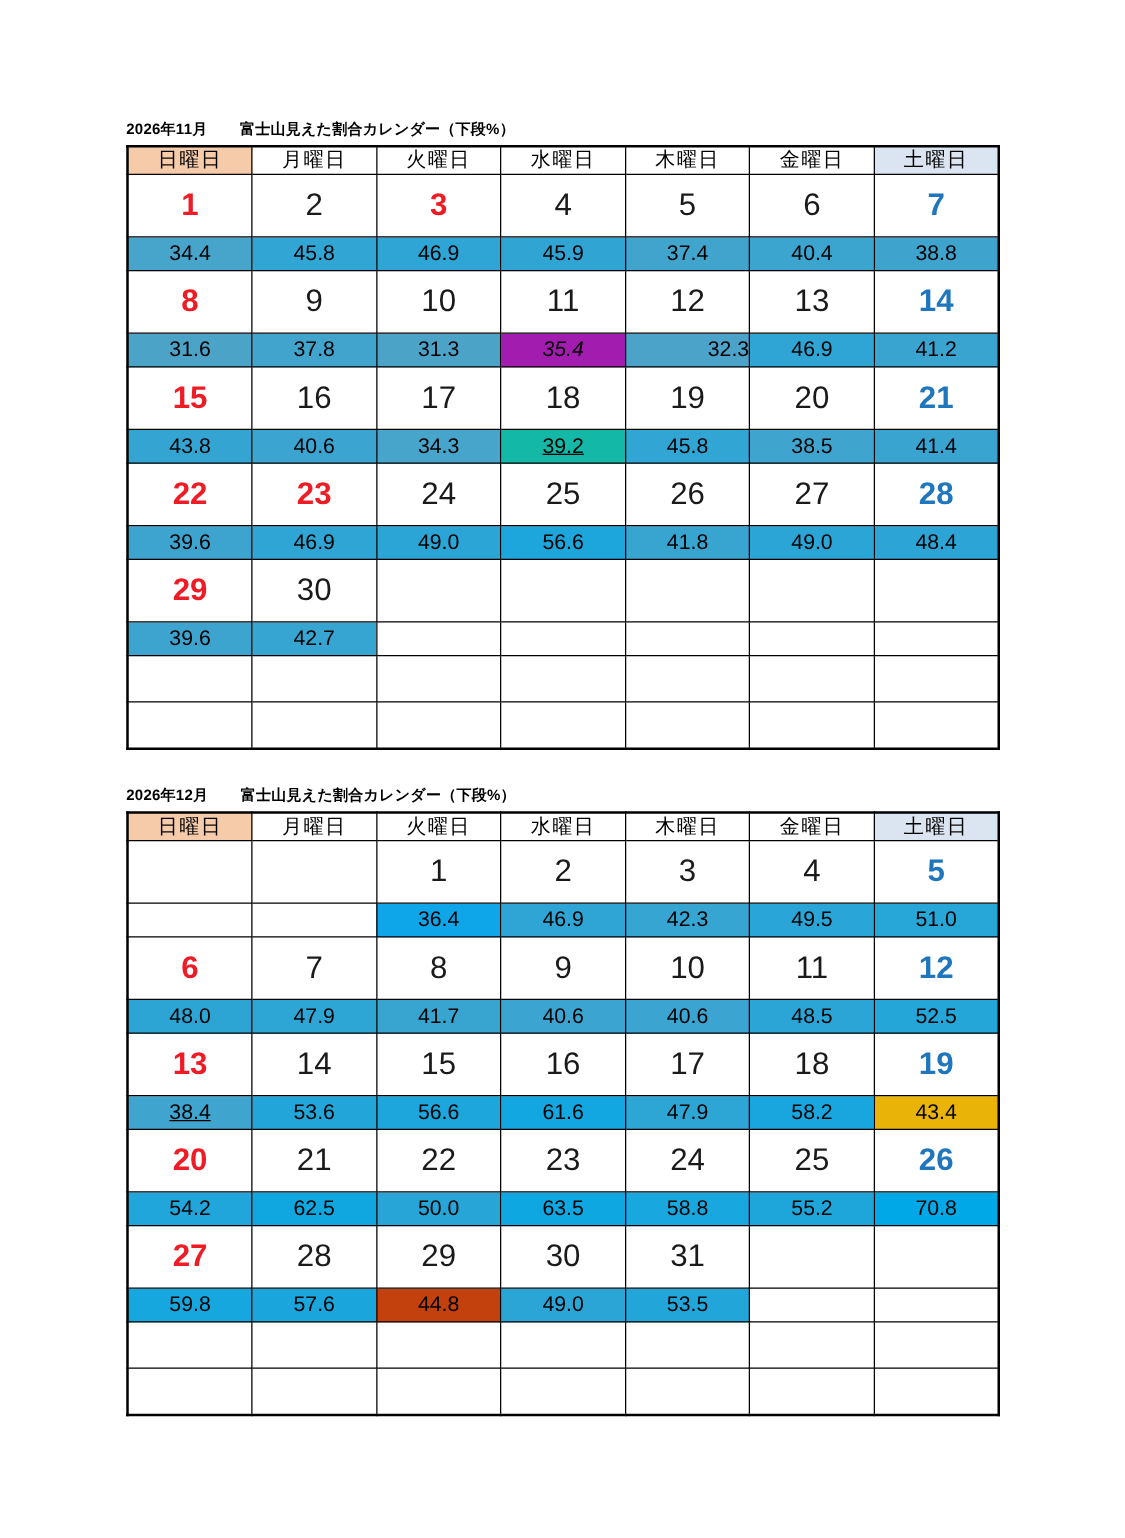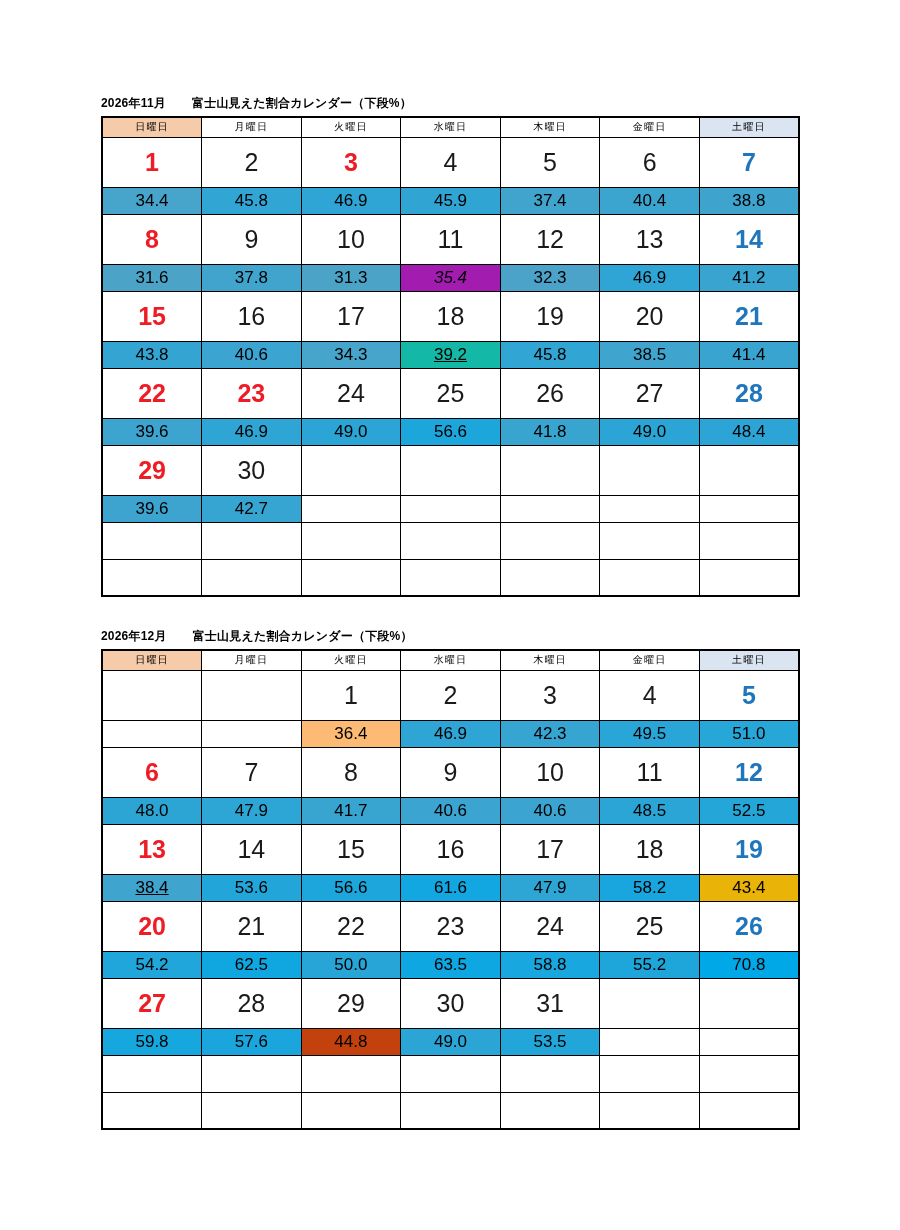--- a/index.html
+++ b/index.html
@@ -59,21 +59,21 @@
     padding: 0;
     margin: 0;
     text-align: center;
     vertical-align: middle;
     box-sizing: border-box;
   }
 
   
   tr.dow-row th {
     height: 20px;
-    font-size: 10px;
+    font-size: 16px;
     font-weight: normal;
     letter-spacing: 1.2px;
     background: #ffffff;
     color: #000000;
     font-family: "DejaVu Sans", "Liberation Sans", sans-serif;
   }
   tr.dow-row th.dow-sun { background: #f5cbaa; }
   tr.dow-row th.dow-sat { background: #dbe5f1; }
 
   
@@ -168,21 +168,21 @@
             <td>11</td>
             <td>12</td>
             <td>13</td>
             <td class="d-sat">14</td>
           </tr>
           <tr class="pct-row">
             <td style="background: rgb(76, 163, 200);">31.6</td>
             <td style="background: rgb(64, 164, 205);">37.8</td>
             <td style="background: rgb(76, 163, 200);">31.3</td>
             <td style="background: #a21caf; font-style: italic;">35.4</td>
-            <td style="background: rgb(75, 163, 201);">32.3</td>
+            <td style="background: rgb(75, 163, 201); text-align: right;">32.3</td>
             <td style="background: rgb(46, 165, 213);">46.9</td>
             <td style="background: rgb(57, 164, 208);">41.2</td>
           </tr>
           <tr class="day-row">
             <td class="d-sun">15</td>
             <td>16</td>
             <td>17</td>
             <td>18</td>
             <td>19</td>
             <td>20</td>
@@ -284,21 +284,21 @@
             <td></td>
             <td>1</td>
             <td>2</td>
             <td>3</td>
             <td>4</td>
             <td class="d-sat">5</td>
           </tr>
           <tr class="pct-row">
             <td class="empty"></td>
             <td class="empty"></td>
-            <td style="background: #fdba74; margin-top: 32px;">36.4</td>
+            <td style="background: #0ea5e9; margin-top: 32px;">36.4</td>
             <td style="background: rgb(46, 165, 213);">46.9</td>
             <td style="background: rgb(55, 165, 209);">42.3</td>
             <td style="background: rgb(41, 165, 215);">49.5</td>
             <td style="background: rgb(39, 166, 216);">51.0</td>
           </tr>
           <tr class="day-row">
             <td class="d-sun">6</td>
             <td>7</td>
             <td>8</td>
             <td>9</td>

